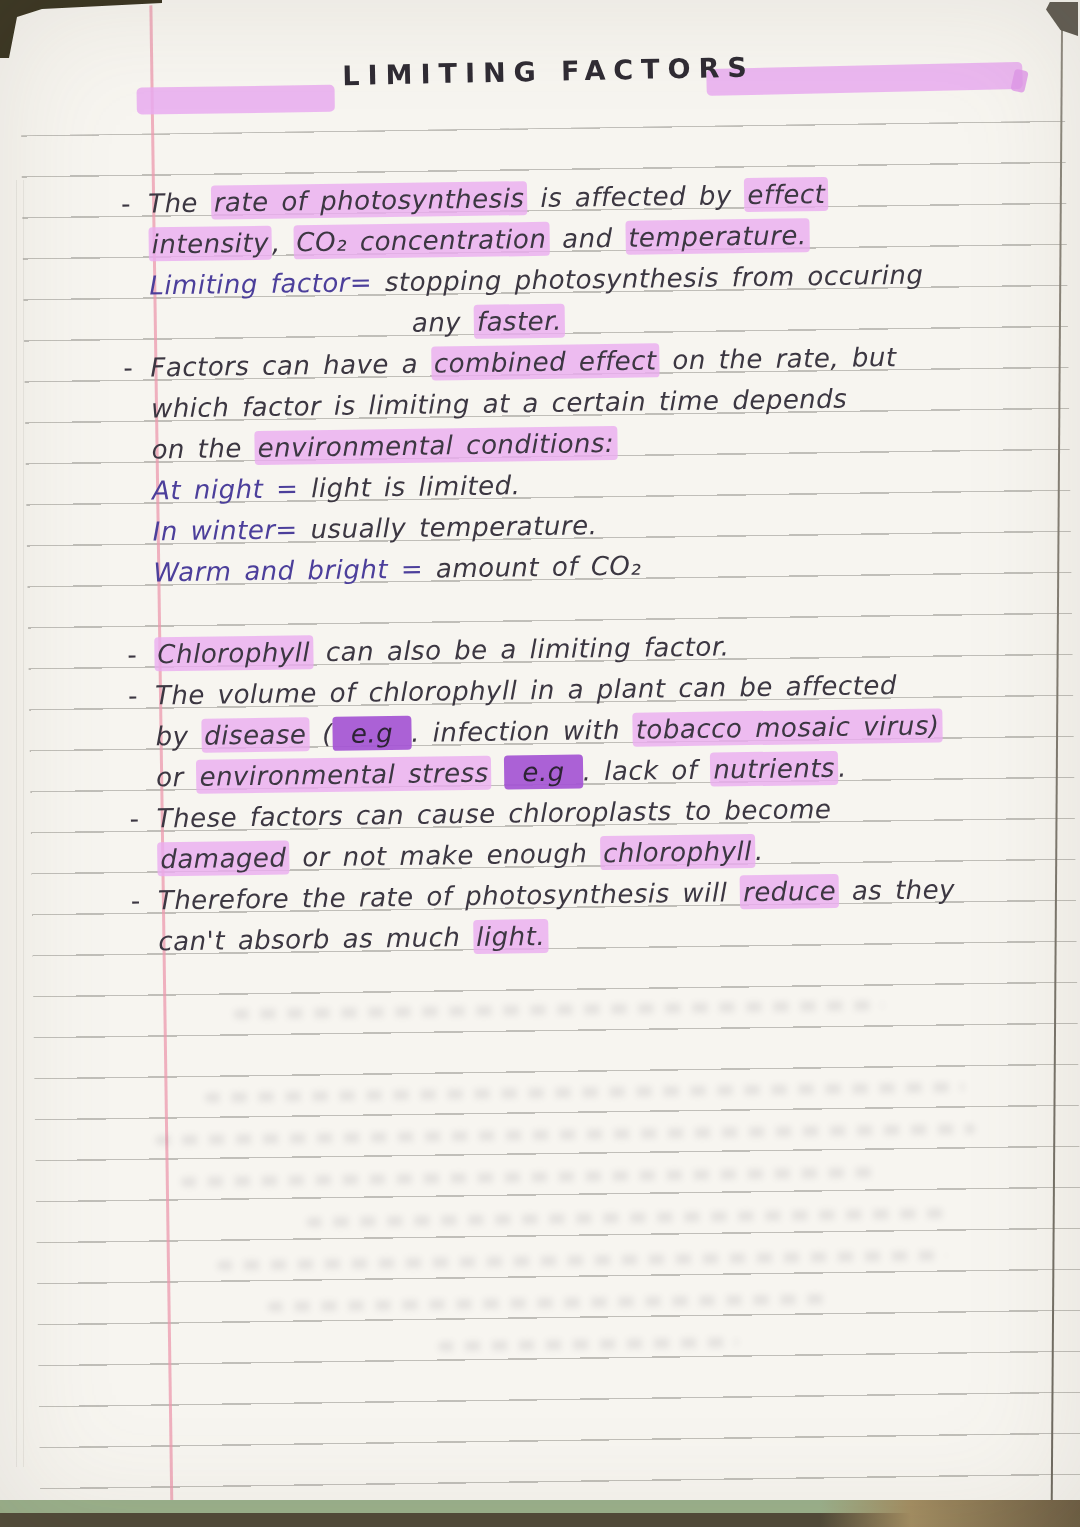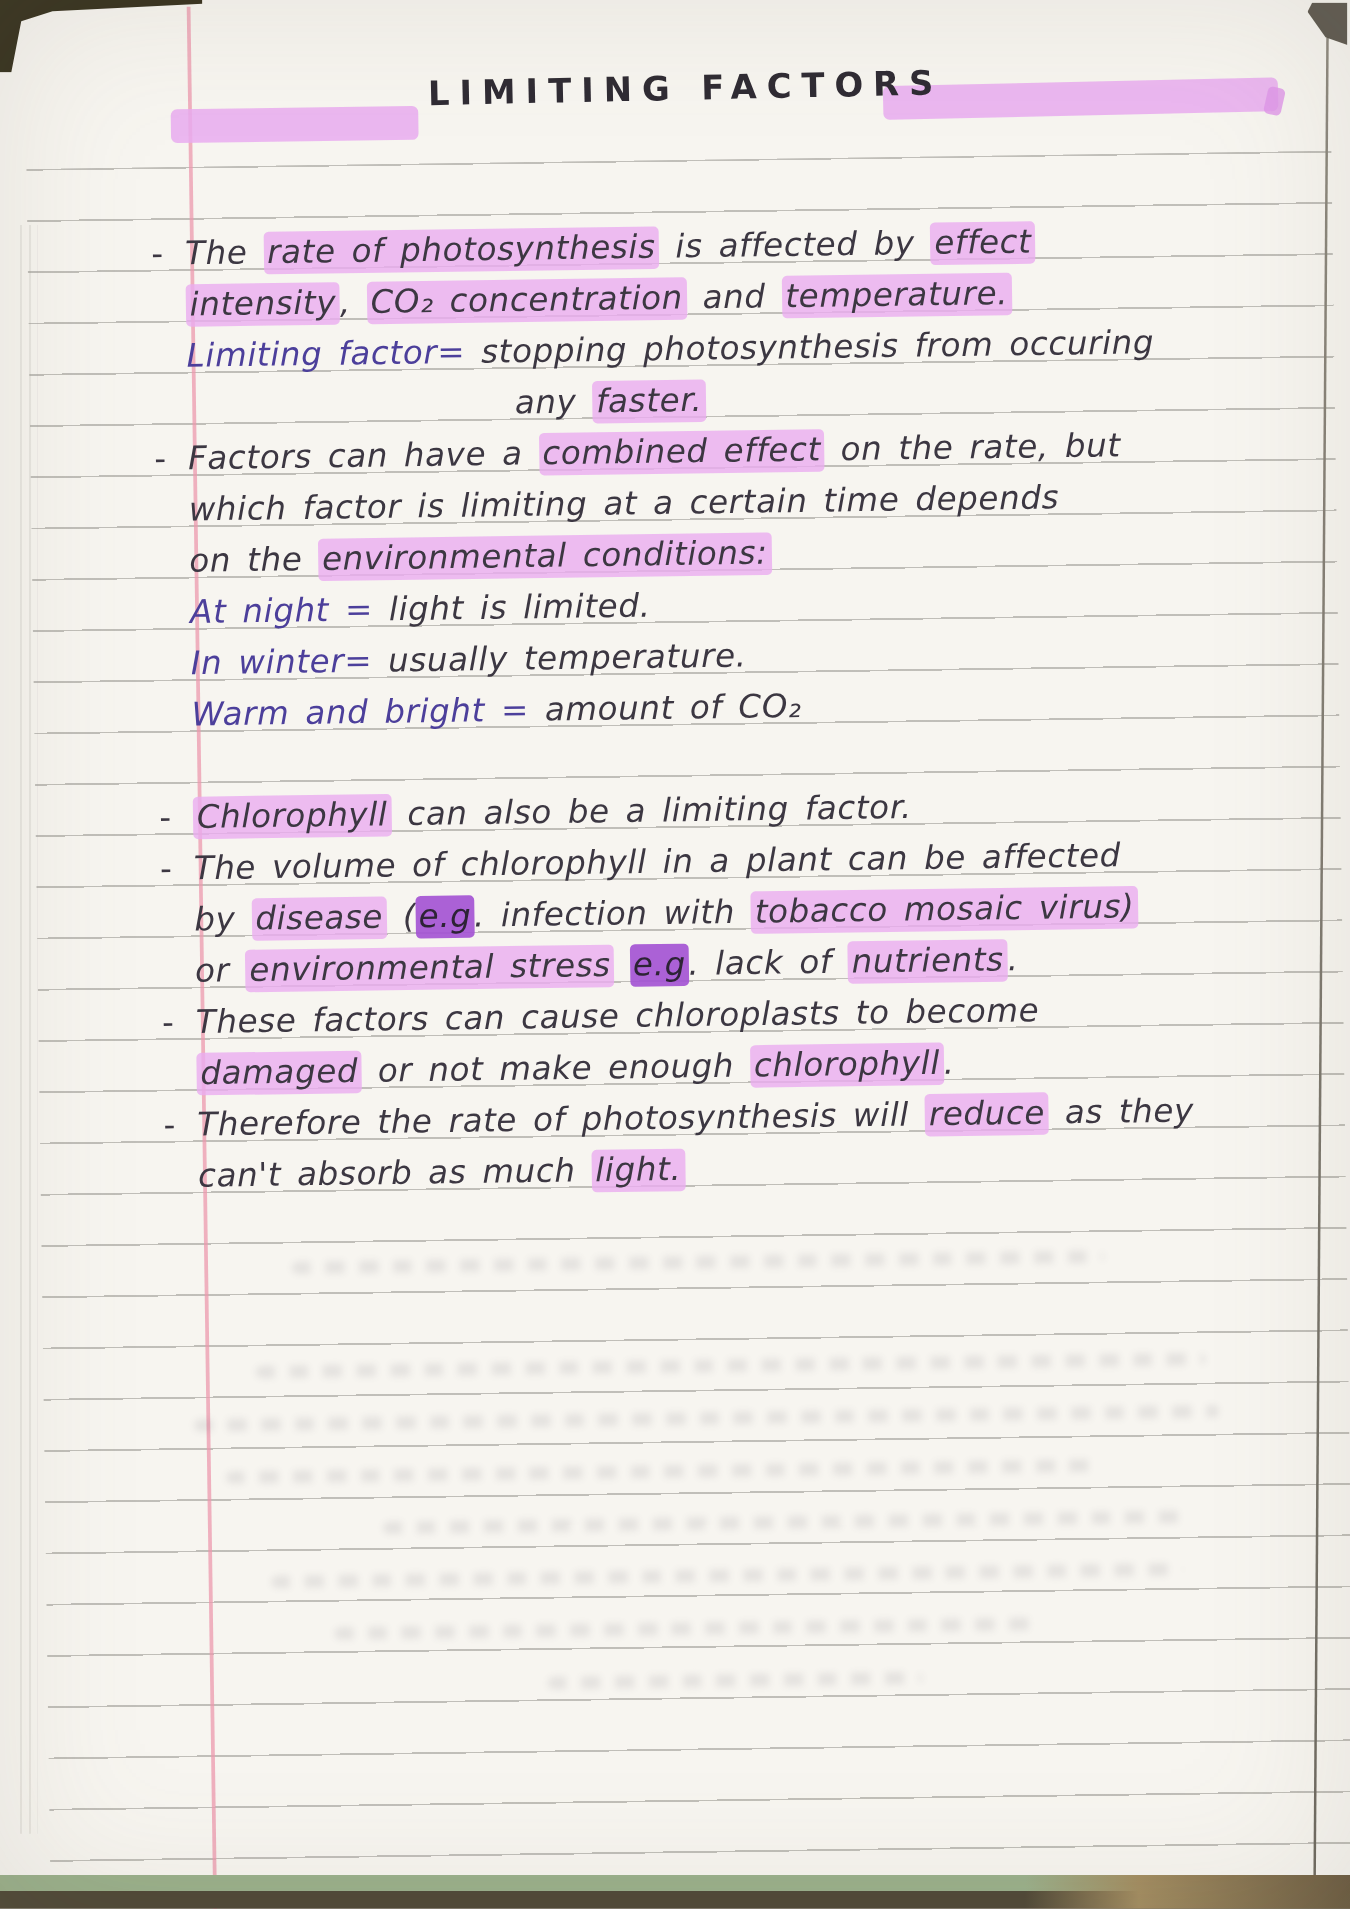--- a/index.html
+++ b/index.html
@@ -33,21 +33,21 @@
   
   .notes{position:absolute;left:156px;top:178px;width:900px;}
   .note-line{position:relative;height:41px;line-height:41px;white-space:nowrap;
     font-size:26px;font-style:italic;color:#3c3742;letter-spacing:.5px;word-spacing:4px;}
   .note-line.gap{margin-top:41px;}
   .note-line.center{padding-left:262px;}
   .dash{position:absolute;left:-27px;top:0;font-style:normal;color:#3c3742;}
   .seg.purple{color:#4c3f9b;}
   .seg.hl{background:rgba(234,173,240,.8);border-radius:4px;padding:2px 3px;
     box-decoration-break:clone;}
-  .seg.mark{background:rgba(164,84,212,.92);border-radius:4px;padding:2px 2px;color:#2d2335;}
+  .seg.mark{background:rgba(164,84,212,.92);border-radius:4px;padding:2px 18px;color:#2d2335;}
   
   .smudge{position:absolute;height:10px;border-radius:6px;filter:blur(3px);opacity:.11;
     background:repeating-linear-gradient(90deg, #56515e 0 15px, transparent 15px 27px);}
   
   .top-left-smudge{position:absolute;left:0;top:0;width:162px;height:58px;background:#37321f;
     clip-path:polygon(0 0,162px 0,162px 3px,42px 9px,17px 17px,9px 58px,0 58px);}
   .top-right-wedge{position:absolute;left:1046px;top:2px;width:32px;height:34px;background:#4a443a;
     clip-path:polygon(12% 0,100% 0,100% 100%,45% 82%,0 22%);opacity:.88;}
   .right-edge-line{position:absolute;left:1061px;top:30px;bottom:16px;width:2px;
     background:linear-gradient(to bottom,#8e897f,#6e6960);transform:rotate(.4deg);

